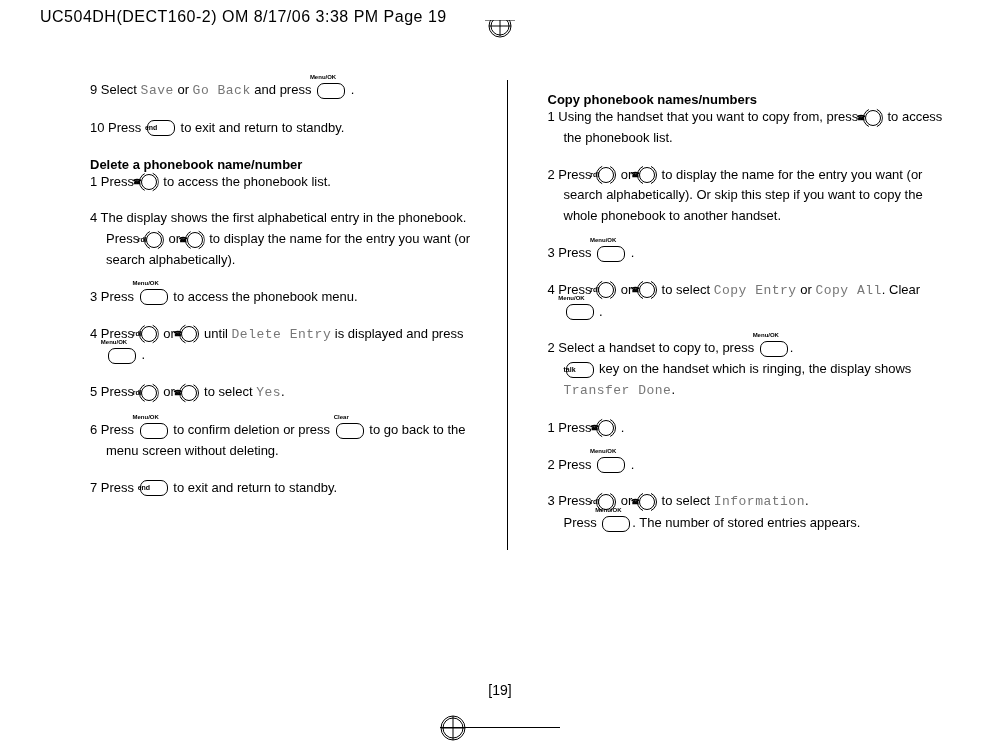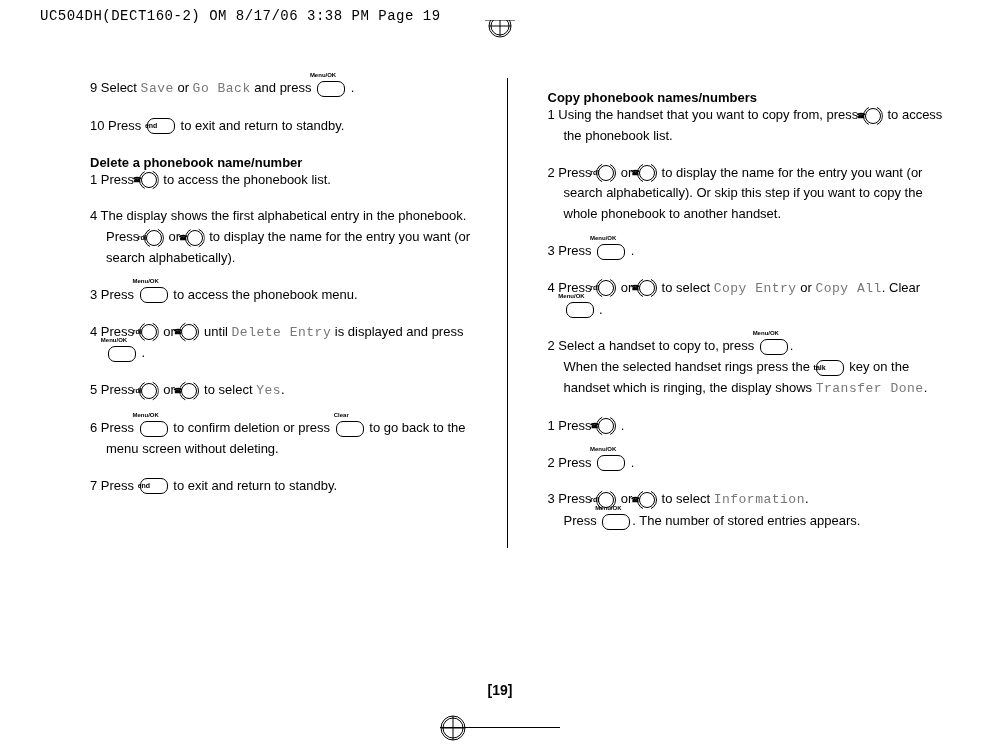--- a/index.html
+++ b/index.html
@@ -8,22 +8,22 @@
     font-family: Arial, Helvetica, sans-serif;
     font-size: 13px;
     color: #000;
     background: #fff;
     width: 1000px;
     height: 746px;
     position: relative;
     overflow: hidden;
   }
   .header-line {
-    font-family: Liberation Mono, monospace;
-    font-size: 14px;
+    font-family: Liberation Sans, sans-serif;
+    font-size: 16px;
     padding: 8px 0 4px 40px;
     letter-spacing: 0.5px;
   }
   .top-ornament {
     position: absolute;
     top: 20px;
     left: 50%;
     transform: translateX(-50%);
     width: 30px;
     height: 30px;
@@ -114,21 +114,21 @@
     left: 50%;
     transform: translate(-50%, -50%);
     font-size: 7px;
     font-weight: bold;
   }
   .page-num {
     position: absolute;
     bottom: 48px;
     left: 50%;
     transform: translateX(-50%);
-    font-weight: bold;
+    font-weight: normal;
     font-size: 14px;
   }
   .bottom-ornament {
     position: absolute;
     bottom: 2px;
     left: 50%;
     transform: translateX(-50%);
   }
   .bottom-ornament .hline {
     width: 120px;
@@ -217,21 +217,21 @@
     <div class="step indent">
       <span>3  Press </span><span class="key-oval"><span class="top-label">Menu/OK</span></span> .
     </div>
 
     <div class="step indent">
       <span>4  Press </span><span class="key-round"><span class="inner">rdl</span></span><span> or </span><span class="key-round"><span class="inner">☎</span></span><span> to select </span><span class="lcd">Copy Entry</span><span> or </span><span class="lcd">Copy All</span><span>. Clear </span><span class="key-oval"><span class="top-label">Menu/OK</span></span> .
     </div>
 
     <div class="step indent">
       <span>2  Select a handset to copy to, press </span><span class="key-oval"><span class="top-label">Menu/OK</span></span><span>.</span><br>
-      <span>When the selected handset rings press the </span><span class="key-oval"><span class="inner-text">talk</span></span><span> key on the handset which is ringing, the display shows </span><span class="lcd">Transfer Done</span>.
+      <span class="key-oval"><span class="inner-text">talk</span></span><span> key on the handset which is ringing, the display shows </span><span class="lcd">Transfer Done</span>.
     </div>
 
 
     <div class="step indent">
       <span>1  Press </span><span class="key-round"><span class="inner">☎</span></span> .
     </div>
 
     <div class="step indent">
       <span>2  Press </span><span class="key-oval"><span class="top-label">Menu/OK</span></span> .
     </div>

